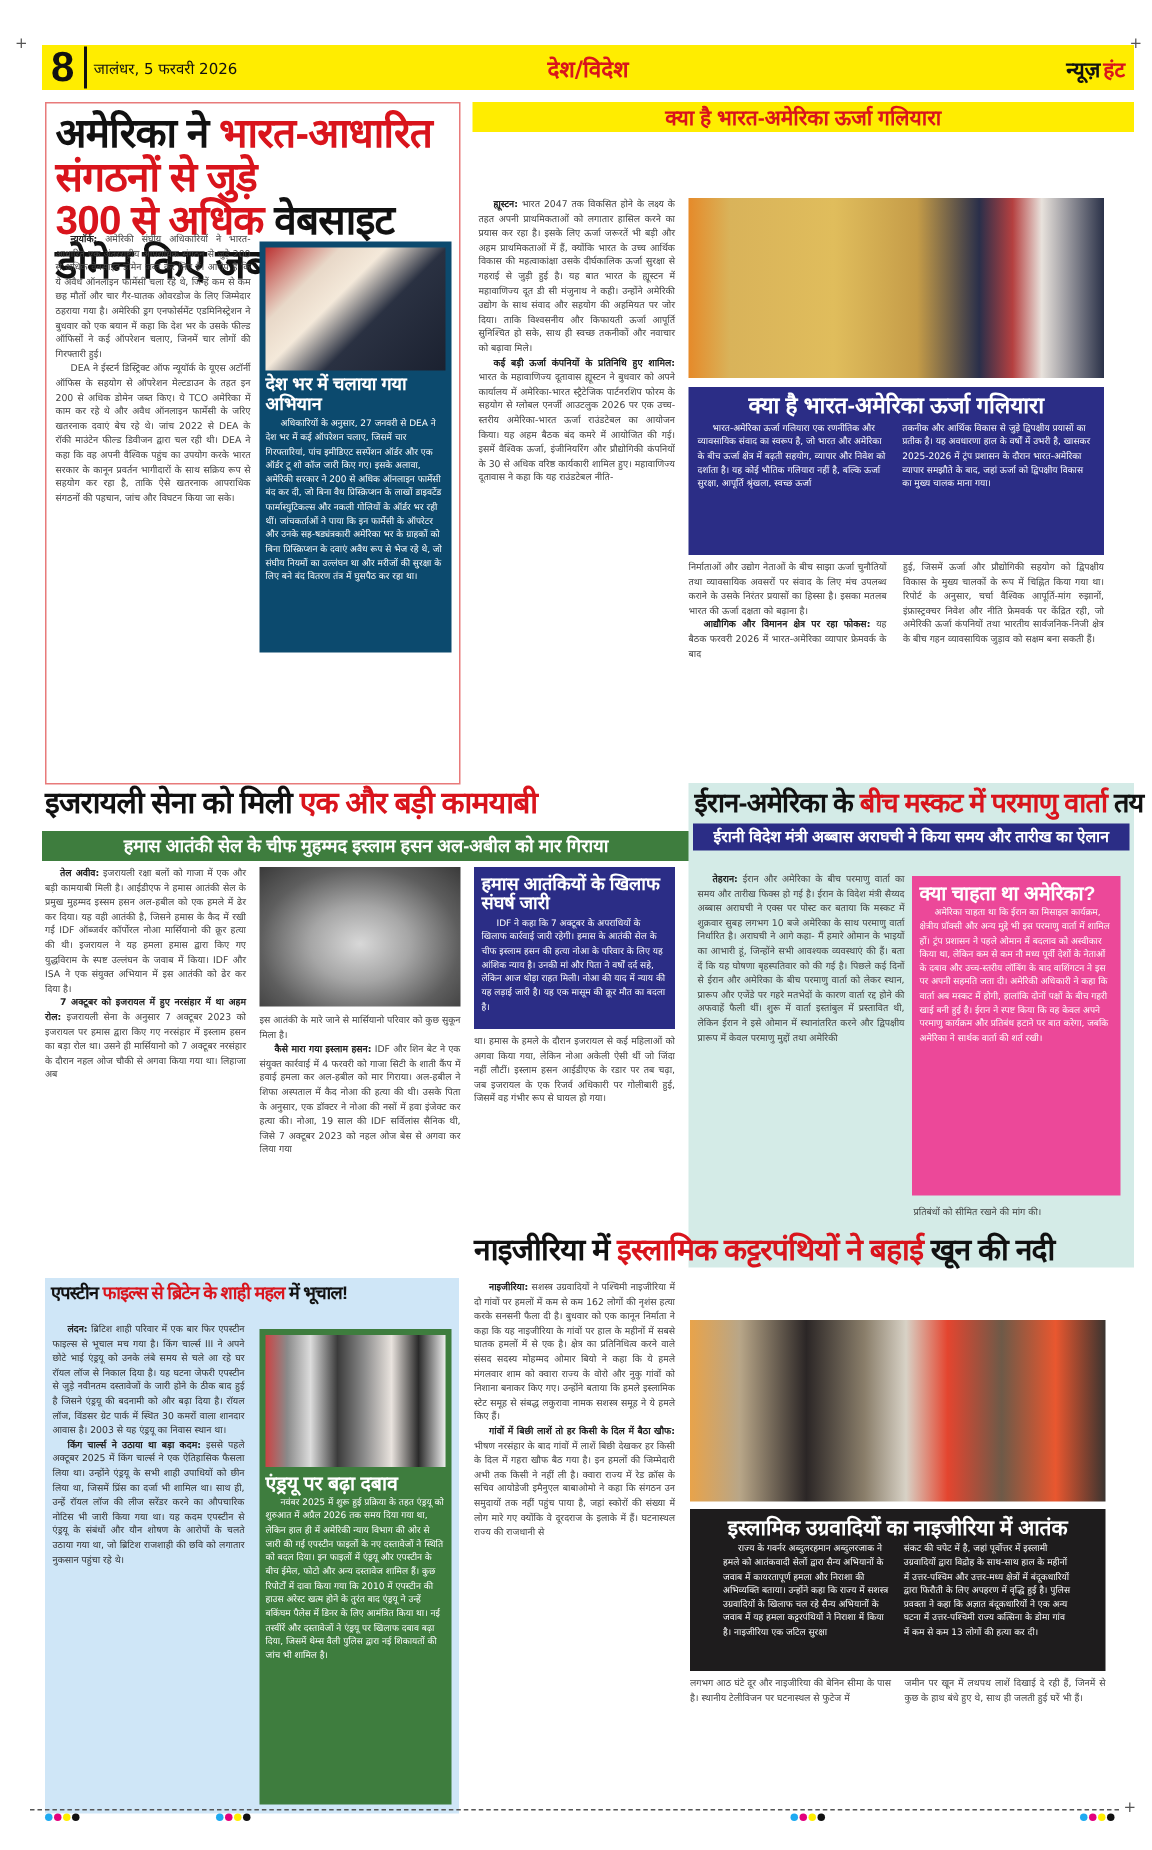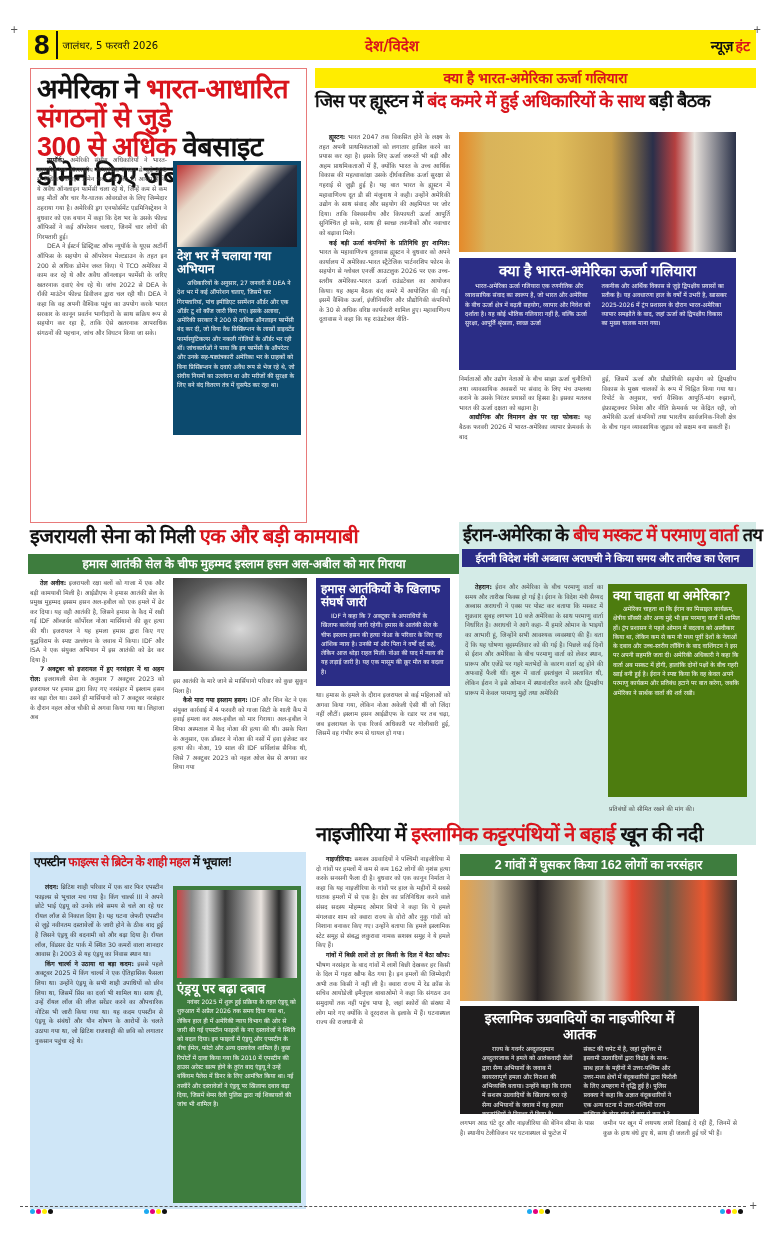--- a/index.html
+++ b/index.html
@@ -51,23 +51,20 @@
   </div>
   <div class="box" style="position:absolute;left:142px;top:92px;width:128px;height:274px;background:#0c4a6e;padding:4px">
     <div class="img" style="height:82px;background:linear-gradient(135deg,#b33 0%,#e8d8c8 25%,#f4e9da 40%,#2a3142 60%,#1b2130 100%)"></div>
     <div class="bt" style="margin-top:3px">देश भर में चलाया गया अभियान</div>
     <div style="text-indent:10px">अधिकारियों के अनुसार, 27 जनवरी से DEA ने देश भर में कई ऑपरेशन चलाए, जिसमें चार गिरफ्तारियां, पांच इमीडिएट सस्पेंशन ऑर्डर और एक ऑर्डर टू शो कॉज जारी किए गए। इसके अलावा, अमेरिकी सरकार ने 200 से अधिक ऑनलाइन फार्मेसी बंद कर दी, जो बिना वैध प्रिस्क्रिप्शन के लाखों डाइवर्टेड फार्मास्युटिकल्स और नकली गोलियों के ऑर्डर भर रही थीं। जांचकर्ताओं ने पाया कि इन फार्मेसी के ऑपरेटर और उनके सह-षड्यंत्रकारी अमेरिका भर के ग्राहकों को बिना प्रिस्क्रिप्शन के दवाएं अवैध रूप से भेज रहे थे, जो संघीय नियमों का उल्लंघन था और मरीजों की सुरक्षा के लिए बने बंद वितरण तंत्र में घुसपैठ कर रहा था।</div>
   </div>
 </div>
 
 <div class="abs" style="left:315px;top:68px;width:441px;height:448px">
   <div class="band" style="background:#ffed00;color:#d9141c;font-size:14px;height:20px;line-height:20px">क्या है भारत-अमेरिका ऊर्जा गलियारा</div>
-  <div class="h" style="font-size:18px;margin-top:4px;white-space:nowrap">
-    <span class="blk">जिस पर ह्यूस्टन में </span><span class="red">बंद कमरे में हुई अधिकारियों के साथ</span><span class="blk"> बड़ी बैठक</span>
-  </div>
   <div class="txt" style="position:absolute;left:4px;top:64px;width:131px">
     <p><b>ह्यूस्टन:</b><span> भारत 2047 तक विकसित होने के लक्ष्य के तहत अपनी प्राथमिकताओं को लगातार हासिल करने का प्रयास कर रहा है। इसके लिए ऊर्जा जरूरतें भी बड़ी और अहम प्राथमिकताओं में हैं, क्योंकि भारत के उच्च आर्थिक विकास की महत्वाकांक्षा उसके दीर्घकालिक ऊर्जा सुरक्षा से गहराई से जुड़ी हुई है। यह बात भारत के ह्यूस्टन में महावाणिज्य दूत डी सी मंजुनाथ ने कही। उन्होंने अमेरिकी उद्योग के साथ संवाद और सहयोग की अहमियत पर जोर दिया। ताकि विश्वसनीय और किफायती ऊर्जा आपूर्ति सुनिश्चित हो सके, साथ ही स्वच्छ तकनीकों और नवाचार को बढ़ावा मिले।</span></p>
     <p><b>कई बड़ी ऊर्जा कंपनियों के प्रतिनिधि हुए शामिल:</b><span> भारत के महावाणिज्य दूतावास ह्यूस्टन ने बुधवार को अपने कार्यालय में अमेरिका-भारत स्ट्रैटेजिक पार्टनरशिप फोरम के सहयोग से ग्लोबल एनर्जी आउटलुक 2026 पर एक उच्च-स्तरीय अमेरिका-भारत ऊर्जा राउंडटेबल का आयोजन किया। यह अहम बैठक बंद कमरे में आयोजित की गई। इसमें वैश्विक ऊर्जा, इंजीनियरिंग और प्रौद्योगिकी कंपनियों के 30 से अधिक वरिष्ठ कार्यकारी शामिल हुए। महावाणिज्य दूतावास ने कहा कि यह राउंडटेबल नीति-</span></p>
   </div>
   <div class="img" style="position:absolute;left:144px;top:64px;width:277px;height:120px;background:linear-gradient(90deg,#e58a2a 0%,#d9b35a 10%,#e0bd5c 35%,#c59c48 55%,#2a2f4a 70%,#b54040 78%,#e8e2dc 85%,#2a3148 100%)"></div>
   <div class="box" style="position:absolute;left:144px;top:190px;width:277px;height:112px;background:#2b2d86;padding:4px 6px">
     <div class="bt" style="text-align:center;font-size:15px;line-height:17px">क्या है भारत-अमेरिका ऊर्जा गलियारा</div>
     <div style="display:flex;gap:8px">
       <div style="flex:1;text-indent:10px">भारत-अमेरिका ऊर्जा गलियारा एक रणनीतिक और व्यावसायिक संवाद का स्वरूप है, जो भारत और अमेरिका के बीच ऊर्जा क्षेत्र में बढ़ती सहयोग, व्यापार और निवेश को दर्शाता है। यह कोई भौतिक गलियारा नहीं है, बल्कि ऊर्जा सुरक्षा, आपूर्ति श्रृंखला, स्वच्छ ऊर्जा</div>
       <div style="flex:1">तकनीक और आर्थिक विकास से जुड़े द्विपक्षीय प्रयासों का प्रतीक है। यह अवधारणा हाल के वर्षों में उभरी है, खासकर 2025-2026 में ट्रंप प्रशासन के दौरान भारत-अमेरिका व्यापार समझौते के बाद, जहां ऊर्जा को द्विपक्षीय विकास का मुख्य चालक माना गया।</div>
@@ -106,21 +103,21 @@
 </div>
 
 <div class="abs" style="left:459px;top:522px;width:297px;height:323px;background:#d4ebe7">
   <div class="h blk" style="font-size:18px;white-space:nowrap;padding:4px 16px 0 4px">
     <span>ईरान-अमेरिका के </span><span class="red">बीच मस्कट में परमाणु वार्ता</span><span> तय</span>
   </div>
   <div class="band" style="background:#2b2d86;font-size:10.5px;height:18px;line-height:18px;margin:4px 3px 0 3px">ईरानी विदेश मंत्री अब्बास अराघची ने किया समय और तारीख का ऐलान</div>
   <div class="txt" style="position:absolute;left:6px;top:60px;width:138px">
     <p><b>तेहरान:</b><span> ईरान और अमेरिका के बीच परमाणु वार्ता का समय और तारीख फिक्स हो गई है। ईरान के विदेश मंत्री सैय्यद अब्बास अराघची ने एक्स पर पोस्ट कर बताया कि मस्कट में शुक्रवार सुबह लगभग 10 बजे अमेरिका के साथ परमाणु वार्ता निर्धारित है। अराघची ने आगे कहा- मैं हमारे ओमान के भाइयों का आभारी हूं, जिन्होंने सभी आवश्यक व्यवस्थाएं की हैं। बता दें कि यह घोषणा बृहस्पतिवार को की गई है। पिछले कई दिनों से ईरान और अमेरिका के बीच परमाणु वार्ता को लेकर स्थान, प्रारूप और एजेंडे पर गहरे मतभेदों के कारण वार्ता रद्द होने की अफवाहें फैली थीं। शुरू में वार्ता इस्तांबुल में प्रस्तावित थी, लेकिन ईरान ने इसे ओमान में स्थानांतरित करने और द्विपक्षीय प्रारूप में केवल परमाणु मुद्दों तथा अमेरिकी</span></p>
   </div>
-  <div class="box" style="position:absolute;left:149px;top:62px;width:139px;height:213px;background:#4d7c0f;padding:5px">
+  <div class="box" style="position:absolute;left:149px;top:62px;width:139px;height:213px;background:#ec4899;padding:5px">
     <div class="bt" style="font-size:13px">क्या चाहता था अमेरिका?</div>
     <div style="text-indent:10px">अमेरिका चाहता था कि ईरान का मिसाइल कार्यक्रम, क्षेत्रीय प्रॉक्सी और अन्य मुद्दे भी इस परमाणु वार्ता में शामिल हों। ट्रंप प्रशासन ने पहले ओमान में बदलाव को अस्वीकार किया था, लेकिन कम से कम नौ मध्य पूर्वी देशों के नेताओं के दबाव और उच्च-स्तरीय लॉबिंग के बाद वाशिंगटन ने इस पर अपनी सहमति जता दी। अमेरिकी अधिकारी ने कहा कि वार्ता अब मस्कट में होगी, हालांकि दोनों पक्षों के बीच गहरी खाई बनी हुई है। ईरान ने स्पष्ट किया कि वह केवल अपने परमाणु कार्यक्रम और प्रतिबंध हटाने पर बात करेगा, जबकि अमेरिका ने सार्थक वार्ता की शर्त रखी।</div>
   </div>
   <div class="txt" style="position:absolute;left:150px;top:282px;width:138px">प्रतिबंधों को सीमित रखने की मांग की।</div>
 </div>
 
 <div class="abs" style="left:30px;top:852px;width:276px;height:357px;background:#cfe6f7">
   <div class="h blk" style="font-size:12px;white-space:nowrap;padding:4px 0 0 4px">
     <span>एपस्टीन </span><span class="red">फाइल्स से ब्रिटेन के शाही महल</span><span> में भूचाल!</span>
   </div>
@@ -136,23 +133,22 @@
 </div>
 
 <div class="abs" style="left:312px;top:824px;width:444px;height:355px">
   <div class="h blk" style="font-size:20px;white-space:nowrap;padding-left:4px">
     <span>नाइजीरिया में </span><span class="red">इस्लामिक कट्टरपंथियों ने बहाई</span><span> खून की नदी</span>
   </div>
   <div class="txt" style="position:absolute;left:4px;top:30px;width:134px">
     <p><b>नाइजीरिया:</b><span> सशस्त्र उग्रवादियों ने पश्चिमी नाइजीरिया में दो गांवों पर हमलों में कम से कम 162 लोगों की नृशंस हत्या करके सनसनी फैला दी है। बुधवार को एक कानून निर्माता ने कहा कि यह नाइजीरिया के गांवों पर हाल के महीनों में सबसे घातक हमलों में से एक है। क्षेत्र का प्रतिनिधित्व करने वाले संसद सदस्य मोहम्मद ओमार बियो ने कहा कि ये हमले मंगलवार शाम को क्वारा राज्य के वोरो और नुकु गांवों को निशाना बनाकर किए गए। उन्होंने बताया कि हमले इस्लामिक स्टेट समूह से संबद्ध लकुरावा नामक सशस्त्र समूह ने ये हमले किए हैं।</span></p>
     <p><b>गांवों में बिछी लाशें तो हर किसी के दिल में बैठा खौफ:</b><span> भीषण नरसंहार के बाद गांवों में लाशें बिछी देखकर हर किसी के दिल में गहरा खौफ बैठ गया है। इन हमलों की जिम्मेदारी अभी तक किसी ने नहीं ली है। क्वारा राज्य में रेड क्रॉस के सचिव आयोडेजी इमैनुएल बाबाओमो ने कहा कि संगठन उन समुदायों तक नहीं पहुंच पाया है, जहां स्कोरों की संख्या में लोग मारे गए क्योंकि वे दूरदराज के इलाके में हैं। घटनास्थल राज्य की राजधानी से</span></p>
   </div>
-  <div class="band" style="position:absolute;left:148px;top:30px;width:277px;height:22px;line-height:22px;background:#3e7d3e;font-size:12.5px">2 गांवों में घुसकर किया 162 लोगों का नरसंहार</div>
   <div class="img" style="position:absolute;left:148px;top:56px;width:277px;height:121px;background:linear-gradient(90deg,#e8a34a 0%,#b8a688 12%,#2b2626 28%,#8a7e6a 42%,#d8d2c6 52%,#e4452f 62%,#6e5a48 75%,#e9572f 88%,#3a3430 100%)"></div>
-  <div class="box" style="position:absolute;left:148px;top:182px;width:239px;height:108px;background:#1e1c1d;padding:4px 22px">
+  <div class="box" style="position:absolute;left:148px;top:182px;width:277px;height:108px;background:#1e1c1d;padding:4px 22px">
     <div class="bt" style="text-align:center;font-size:14px;line-height:16px">इस्लामिक उग्रवादियों का नाइजीरिया में आतंक</div>
     <div style="display:flex;gap:8px">
       <div style="flex:1;text-indent:10px">राज्य के गवर्नर अब्दुलरहमान अब्दुलरजाक ने हमले को आतंकवादी सेलों द्वारा सैन्य अभियानों के जवाब में कायरतापूर्ण हमला और निराशा की अभिव्यक्ति बताया। उन्होंने कहा कि राज्य में सशस्त्र उग्रवादियों के खिलाफ चल रहे सैन्य अभियानों के जवाब में यह हमला कट्टरपंथियों ने निराशा में किया है। नाइजीरिया एक जटिल सुरक्षा</div>
       <div style="flex:1">संकट की चपेट में है, जहां पूर्वोत्तर में इस्लामी उग्रवादियों द्वारा विद्रोह के साथ-साथ हाल के महीनों में उत्तर-पश्चिम और उत्तर-मध्य क्षेत्रों में बंदूकधारियों द्वारा फिरौती के लिए अपहरण में वृद्धि हुई है। पुलिस प्रवक्ता ने कहा कि अज्ञात बंदूकधारियों ने एक अन्य घटना में उत्तर-पश्चिमी राज्य कत्सिना के डोमा गांव में कम से कम 13 लोगों की हत्या कर दी।</div>
     </div>
   </div>
   <div class="txt" style="position:absolute;left:148px;top:294px;width:134px">
     <p style="text-indent:0">लगभग आठ घंटे दूर और नाइजीरिया की बेनिन सीमा के पास है। स्थानीय टेलीविजन पर घटनास्थल से फुटेज में</p>
   </div>
   <div class="txt" style="position:absolute;left:291px;top:294px;width:134px">

